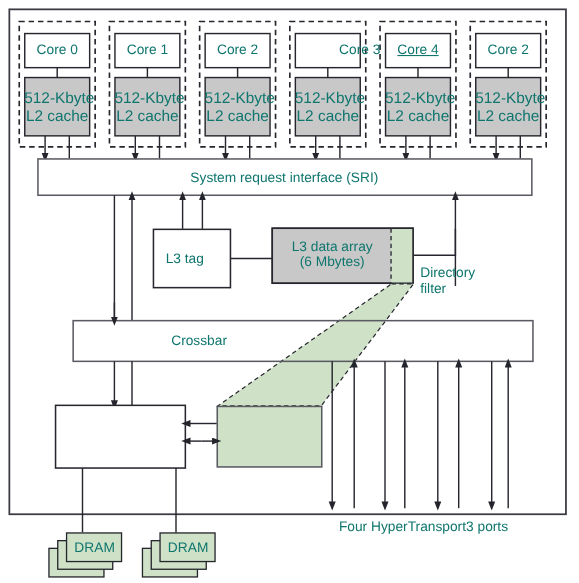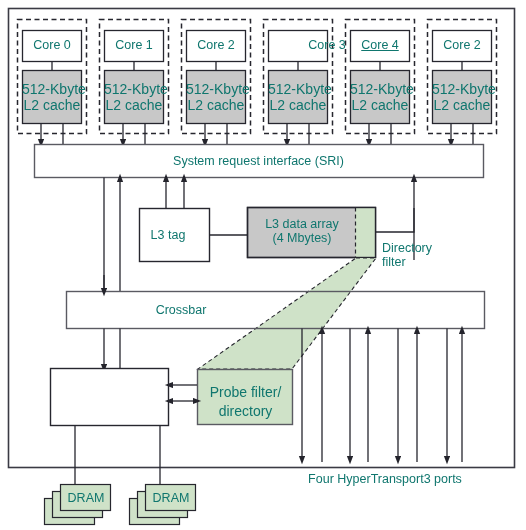--- a/index.html
+++ b/index.html
@@ -165,34 +165,30 @@
   <span>512-Kbyte</span><br>
   <span>L2 cache</span>
 </div>
 
 <div class="lbl box-lbl" style="left:34px;top:154px;width:449px;">System request interface (SRI)</div>
 
 <div class="lbl box-lbl" style="left:133px;top:228px;width:70px;">L3 tag</div>
 
 <div class="lbl box-lbl" style="left:248px;top:217px;width:108px;">
   <span>L3 data array</span><br>
-  <span>(4 Mbytes)</span>
+  <span>(6 Mbytes)</span>
 </div>
 
 <div class="lbl box-lbl" style="left:382px;top:241px;width:80px;text-align:left;">
   <span>Directory</span><br>
   <span>filter</span>
 </div>
 
 <div class="lbl box-lbl" style="left:66px;top:303px;width:230px;">Crossbar</div>
 
 
-<div class="lbl small-lbl" style="left:198px;top:383px;width:95px;line-height:1.38;">
-  <span>Probe filter/</span><br>
-  <span>directory</span>
-</div>
 
 <div class="lbl dram-lbl" style="left:61px;top:491px;width:50px;">DRAM</div>
 <div class="lbl dram-lbl" style="left:146px;top:491px;width:50px;">DRAM</div>
 
 <div class="lbl ht-lbl" style="left:280px;top:472px;width:210px;">Four HyperTransport3 ports</div>
 
 </div>
 
 </body></html>

